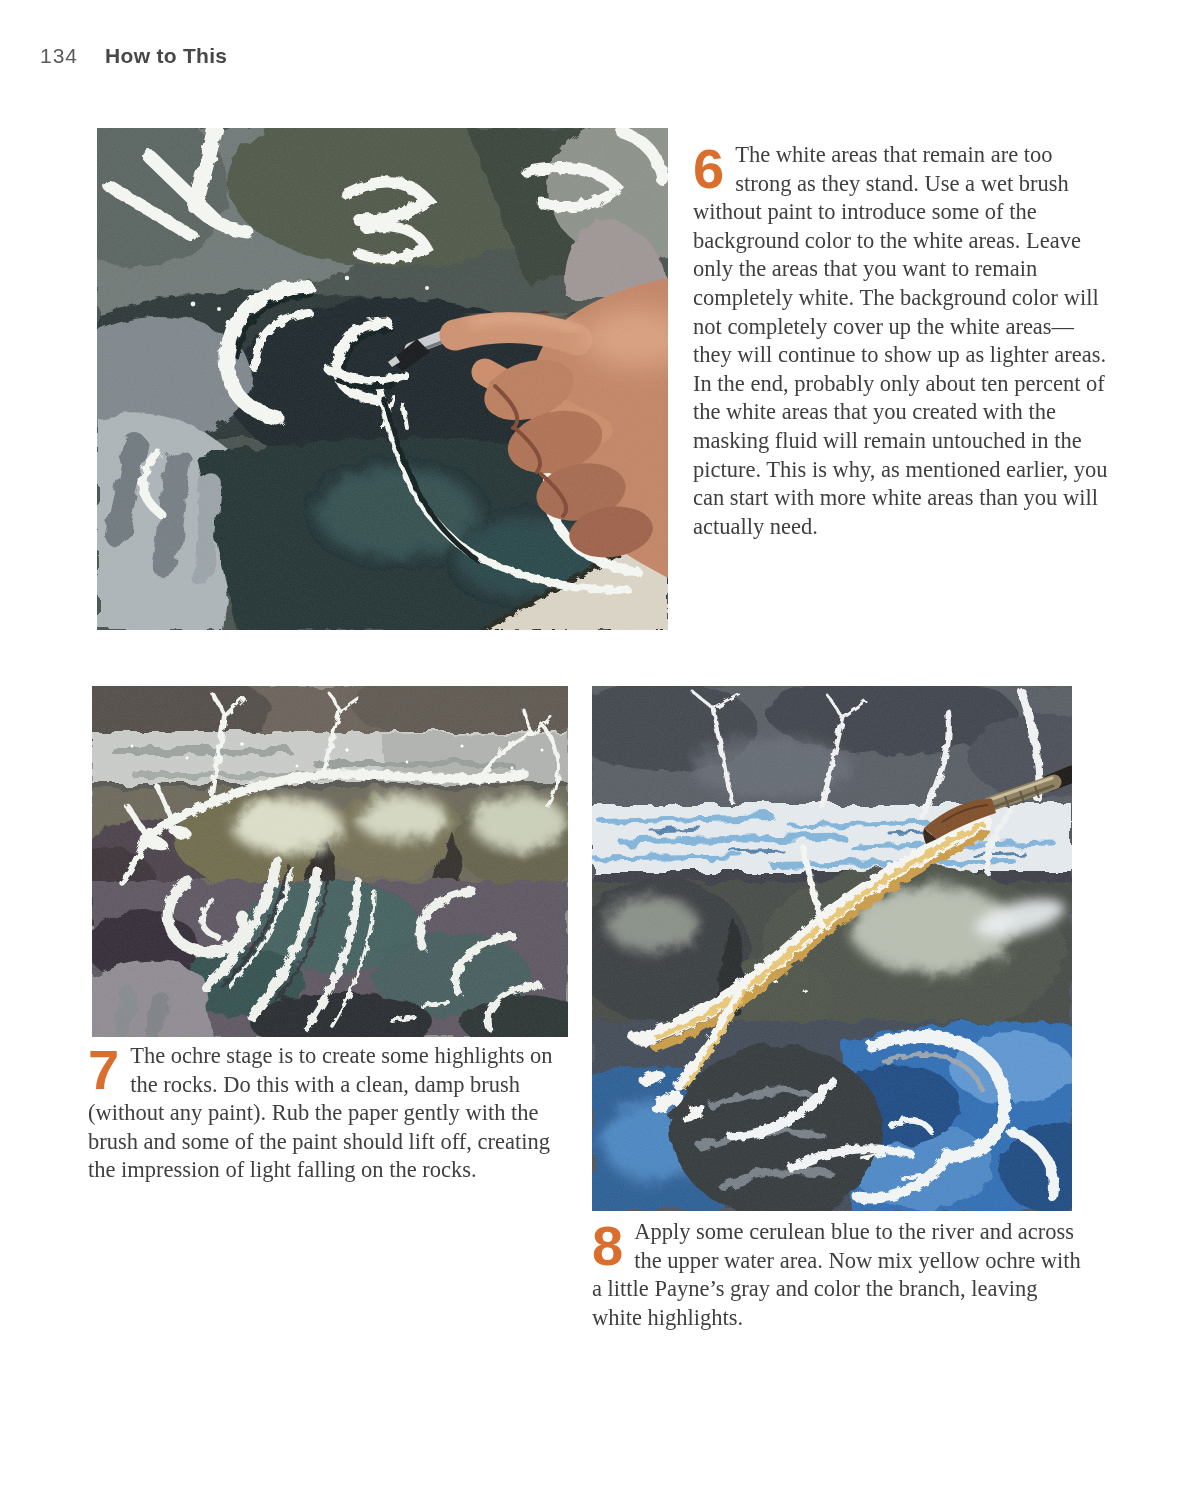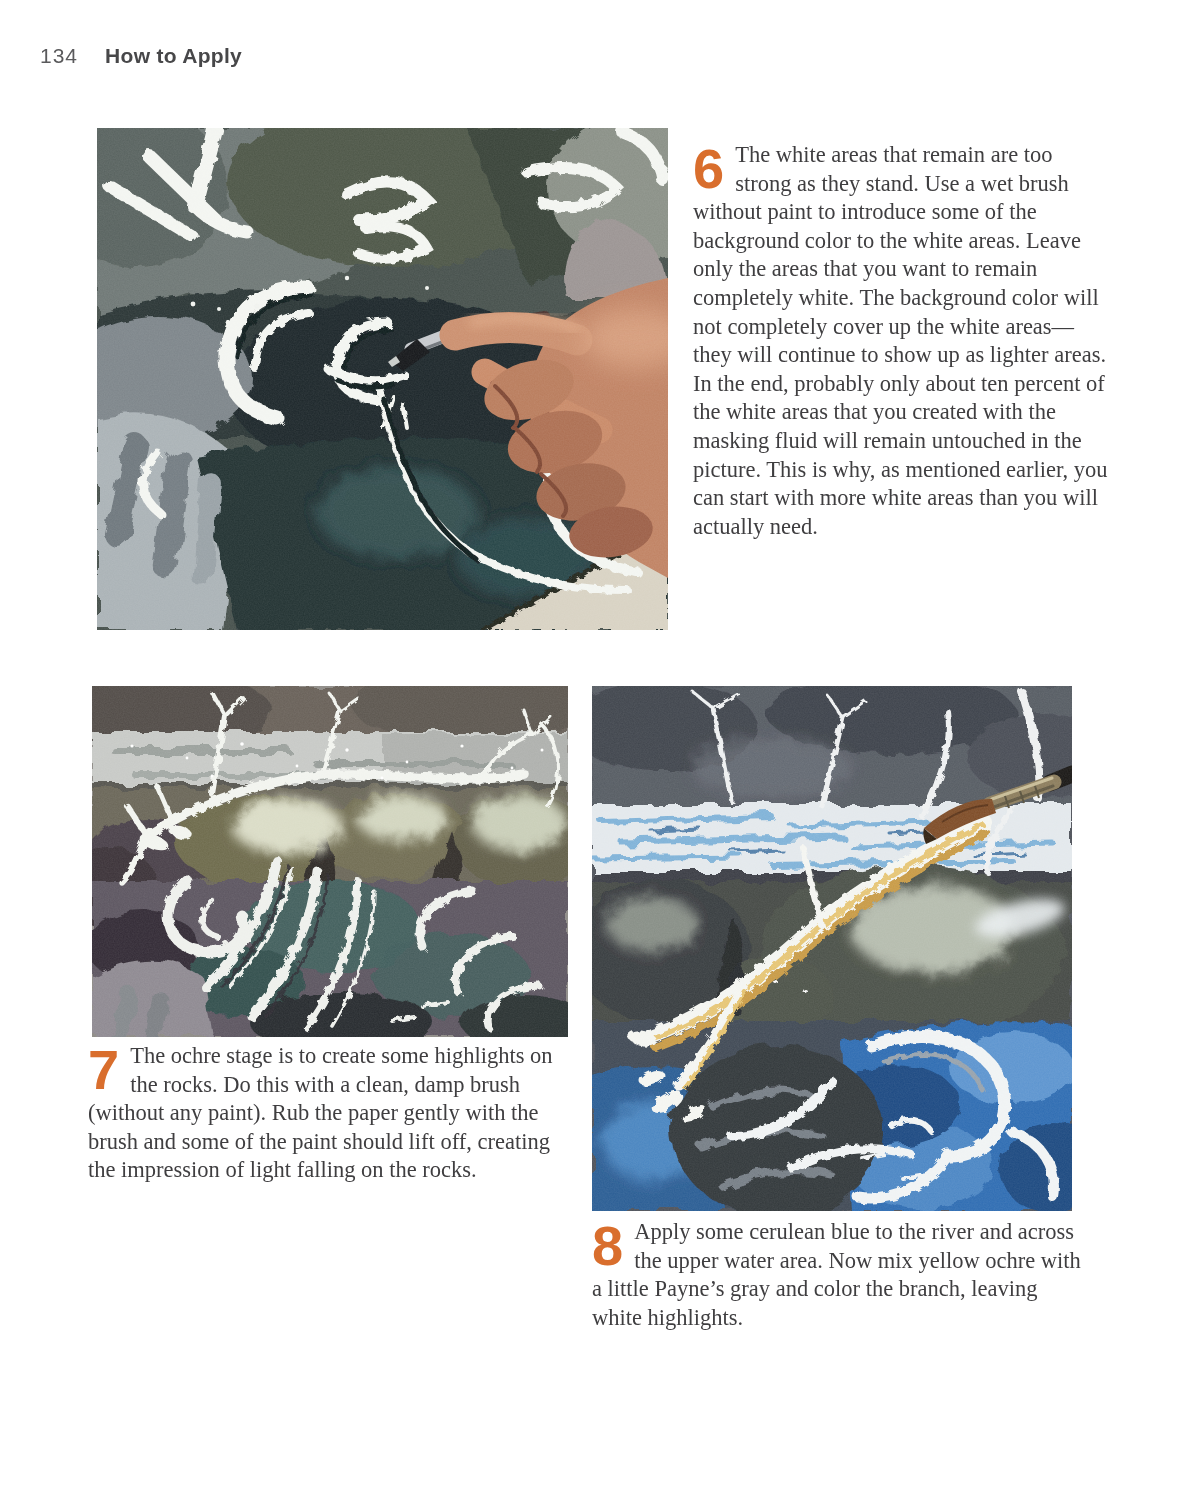--- a/index.html
+++ b/index.html
@@ -45,21 +45,21 @@
       </filter>
       <filter id="grain" x="0%" y="0%" width="100%" height="100%">
         <feTurbulence type="fractalNoise" baseFrequency="0.8" numOctaves="2" seed="3"></feTurbulence>
         <feColorMatrix type="matrix" values="0 0 0 0 1  0 0 0 0 1  0 0 0 0 0.97  0 0 0 0.2 0"></feColorMatrix>
       </filter>
     </defs>
   </svg>
 
   <div class="running-head">
     <span class="pagenum">134</span>
-    <span class="booktitle">How to Apply</span>
+    <span class="booktitle">How to This</span>
   </div>
 
   <div class="fig" id="fig1">
     <svg viewBox="0 0 571 502" preserveAspectRatio="none">
       <rect width="571" height="502" fill="#46504c"></rect>
       <g filter="url(#wash)">
         <path d="M0,0 H320 L270,130 Q180,185 90,165 L0,195 Z" fill="#6e7774"></path>
         <ellipse cx="40" cy="60" rx="90" ry="80" fill="#59625e"></ellipse>
         <ellipse cx="300" cy="55" rx="170" ry="85" fill="#4d5646"></ellipse>
         <path d="M370,0 H571 V125 L430,155 Z" fill="#374239"></path>

